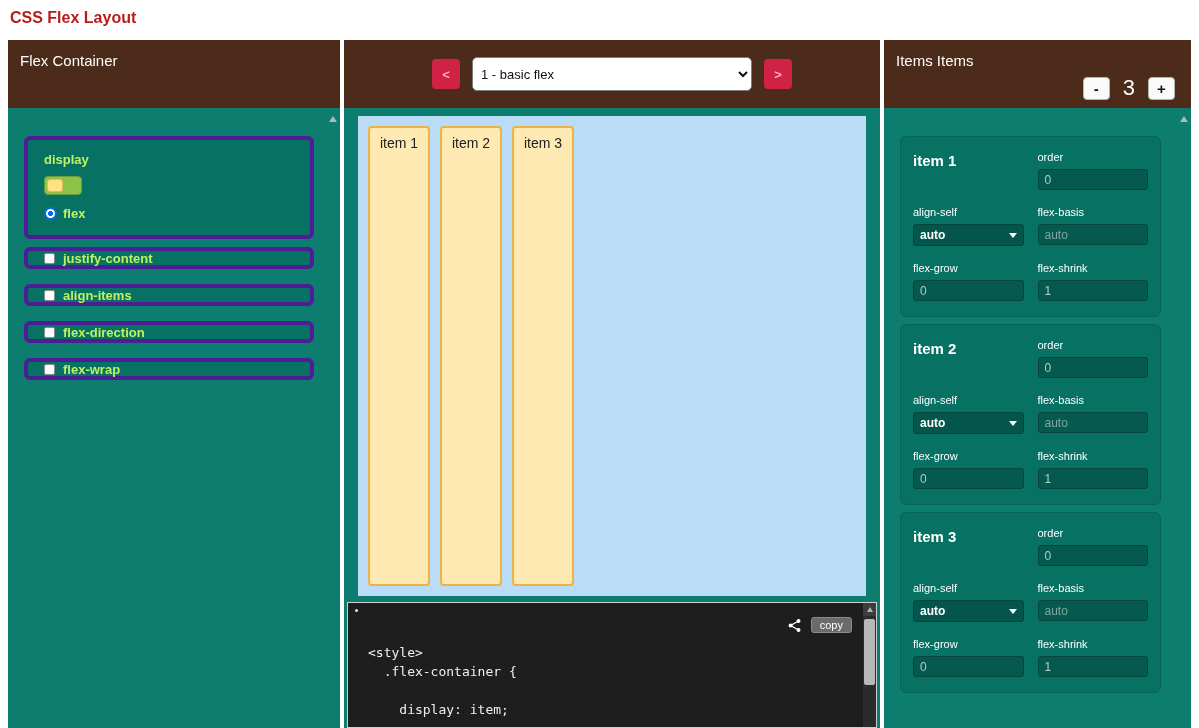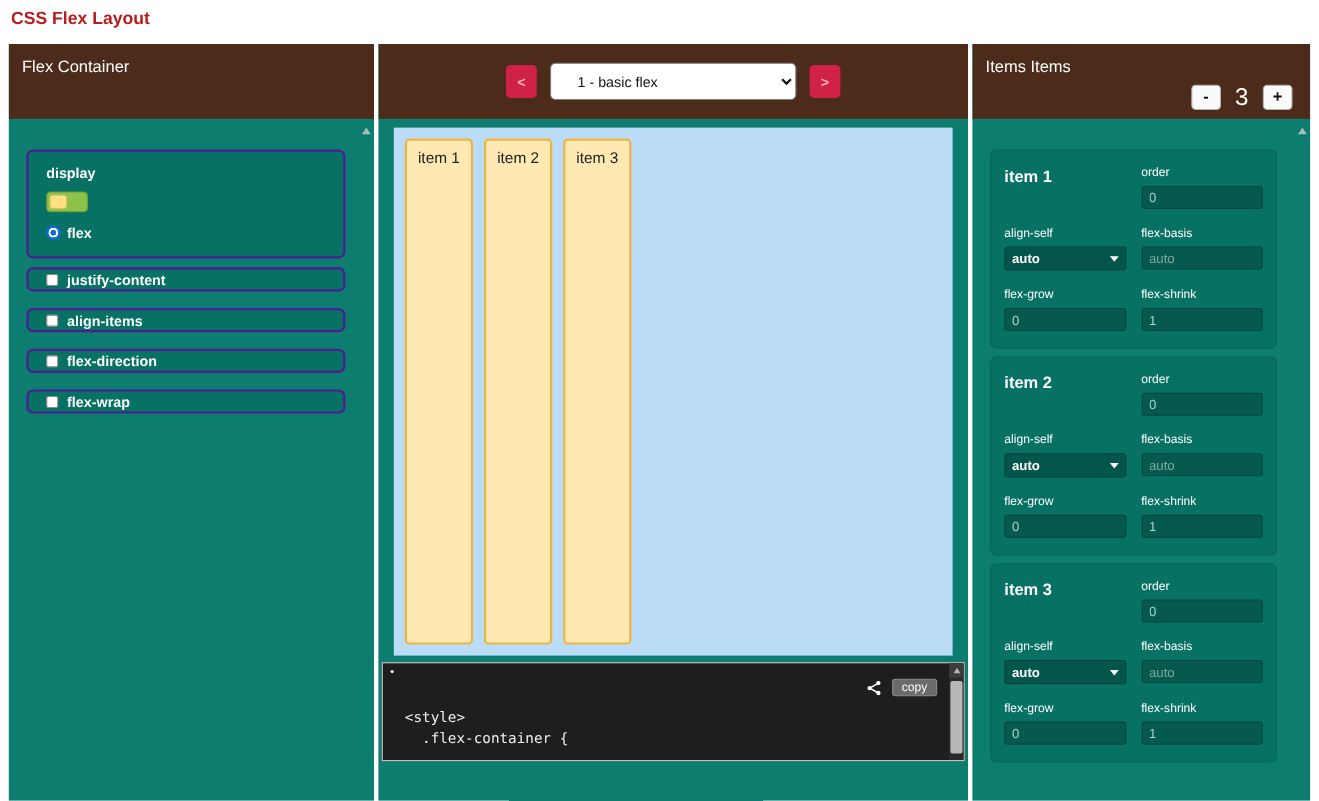--- a/index.html
+++ b/index.html
@@ -22,22 +22,22 @@
   .panel-right { width:307px; flex:none; }
 
   .panel-header {
     height:68px; background:#4c2b1a; color:#fff;
     padding:12px 12px; font-size:15px; position:relative;
   }
 
   
   .left-body { padding:28px 26px 10px 16px; }
   .card {
-    background:#077164; border:2px solid #4c1d95; border-radius:6px;
-    margin-bottom:15px; color:#ffffff;
+    background:#077164; border:4px solid #4c1d95; border-radius:6px;
+    margin-bottom:15px; color:#bef264;
   }
   .display-card { padding:12px 16px 14px 16px; margin-bottom:8px; }
   .display-label { font-size:13px; font-weight:bold; margin-bottom:9px; }
   .toggle {
     width:38px; height:19px; background:#8bc34a; border:1px solid #6d9c39;
     border-radius:4px; margin-bottom:11px; position:relative; cursor:pointer;
   }
   .toggle-knob {
     position:absolute; left:2px; top:2px; width:16px; height:13px;
     background:#ffe082; border:1px solid #e0be5e; border-radius:3px;
@@ -64,34 +64,34 @@
   }
 
   
   .mid-header { display:flex; align-items:center; justify-content:center; gap:12px; padding:0; }
   .nav-btn {
     width:28px; height:30px; background:#cf2245; color:#ffaebc;
     border:none; border-radius:4px; font-size:13px; font-weight:bold;
     cursor:pointer; font-family:"Liberation Sans", sans-serif;
   }
   .example-select {
-    width:224px; height:34px; background:#fff; color:#111;
+    width:280px; height:34px; background:#fff; color:#111;
     border:1px solid #7c7c7c; border-radius:5px; font-size:13px;
-    padding:0 20px; font-family:"Liberation Sans", sans-serif;
+    padding:0 4px; font-family:"Liberation Sans", sans-serif;
   }
   .preview {
     margin:8px 14px 0 14px; height:480px; background:#badcf7;
     display:flex; gap:10px; padding:10px; align-items:stretch;
   }
   .demo-item {
     width:62px; flex:none; background:#ffe9b3; border:2px solid #edb445;
     border-radius:4px; color:#222; font-size:14px; text-align:center; padding-top:7px;
   }
   .code-panel {
-    position:relative; margin:6px 3px 0 3px; height:90px;
+    position:relative; margin:6px 3px 0 3px; height:126px;
     background:#1e1e1e; border:1px solid #cfcfcf; overflow:hidden;
   }
   .code-bullet { position:absolute; left:7px; top:6px; width:3px; height:3px; background:#e6e6e6; border-radius:50%; }
   .code-toolbar { position:absolute; top:14px; right:24px; display:flex; align-items:center; gap:9px; }
   .copy-btn {
     background:#6b6b6b; color:#fff; border:1px solid #8a8a8a; border-radius:3px;
     font-size:11px; padding:1px 8px; cursor:pointer; font-family:"Liberation Sans", sans-serif;
   }
   .code-pre {
     position:absolute; left:20px; top:40px; margin:0;

